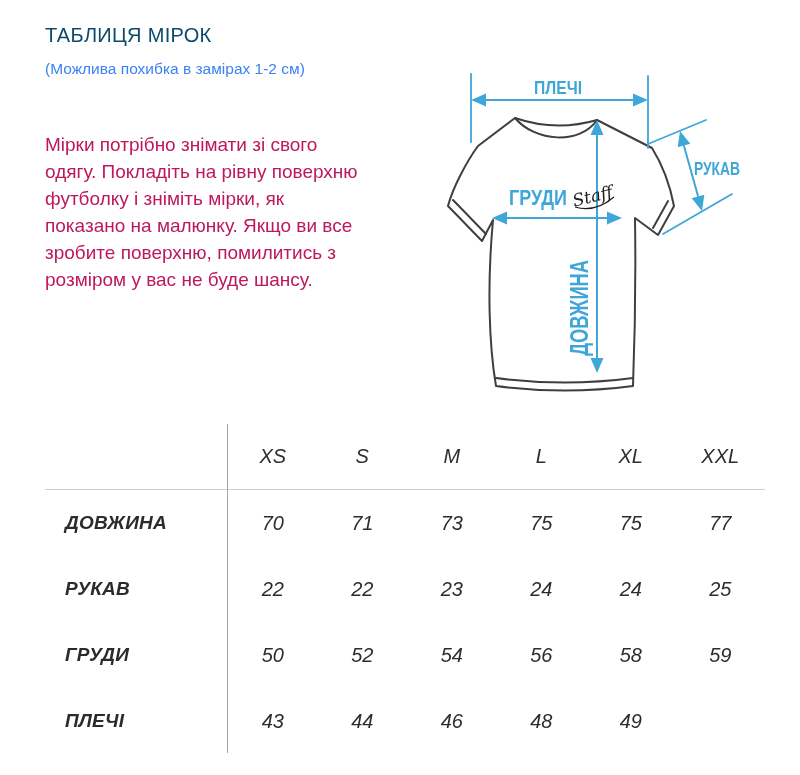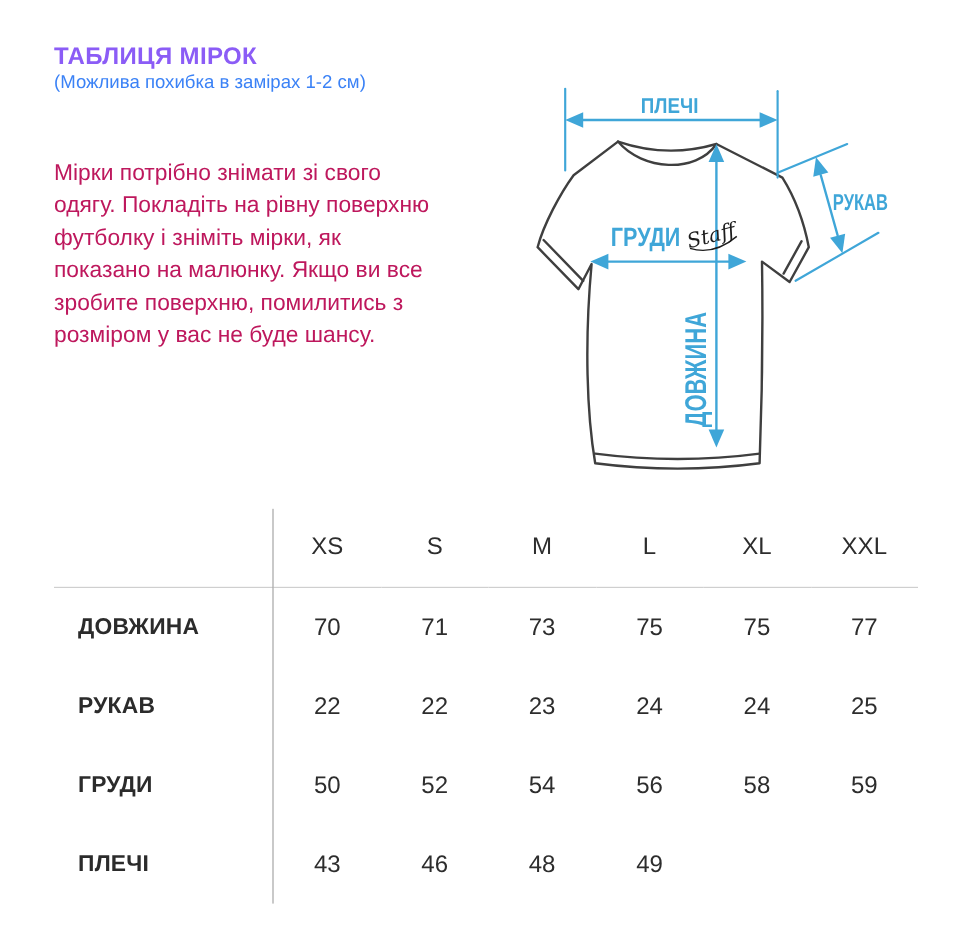--- a/index.html
+++ b/index.html
@@ -1,36 +1,36 @@
 <!DOCTYPE html>
 <html><head>
 <meta charset="utf-8">
 <style>
   html,body{margin:0;padding:0;background:#fff;}
   .page{position:relative;width:800px;height:775px;background:#ffffff;overflow:hidden;
         font-family:"Liberation Sans",sans-serif;color:#2d2d2d;}
 
   
-  .page-title{position:absolute;left:45px;top:36px;font-size:20px;font-weight:700;
-              letter-spacing:0.3px;color:#8b5cf6;}
+  .page-title{position:absolute;left:45px;top:24px;font-size:20px;font-weight:400;
+              letter-spacing:0.3px;color:#0c4a6e;}
   .page-subtitle{position:absolute;left:45px;top:60px;font-size:15.5px;font-weight:400;color:#3b82f6;}
 
   
   .intro{position:absolute;left:45px;top:131px;font-size:19px;line-height:27px;color:#be185d;}
 
   
   .diagram{position:absolute;left:430px;top:30px;width:370px;height:400px;}
   .diagram svg{display:block;width:370px;height:400px;}
   .dim-label{font-family:"Liberation Sans",sans-serif;font-weight:bold;fill:#3fa6d8;}
 
   
   .size-table{position:absolute;left:45px;top:424px;width:720px;
               display:grid;grid-template-columns:183px repeat(6,1fr);grid-auto-rows:66px;}
   .cell{height:66px;display:flex;align-items:center;justify-content:center;
-        font-size:20px;color:#2d2d2d;box-sizing:border-box;}
+        font-size:20px;color:#2d2d2d;box-sizing:border-box;font-style:italic;}
   .hdr{border-bottom:1px solid #cfcfcf;}
   .row-label{justify-content:flex-start;padding-left:20px;font-weight:700;font-size:19px;
              letter-spacing:0.2px;color:#2b2b2b;}
   .table-vline{position:absolute;left:227px;top:424px;width:1px;height:329px;background:#a6a6a6;}
 </style>
 </head>
 <body>
 
 <div class="page">
 
@@ -132,20 +132,21 @@
     <div class="cell row-label">ГРУДИ</div>
     <div class="cell">50</div>
     <div class="cell">52</div>
     <div class="cell">54</div>
     <div class="cell">56</div>
     <div class="cell">58</div>
     <div class="cell">59</div>
 
     <div class="cell row-label">ПЛЕЧІ</div>
     <div class="cell">43</div>
+    <div class="cell">44</div>
     <div class="cell">46</div>
     <div class="cell">48</div>
     <div class="cell">49</div>
   </div>
 
   <div class="table-vline"></div>
 
 </div>
 
 </body></html>

